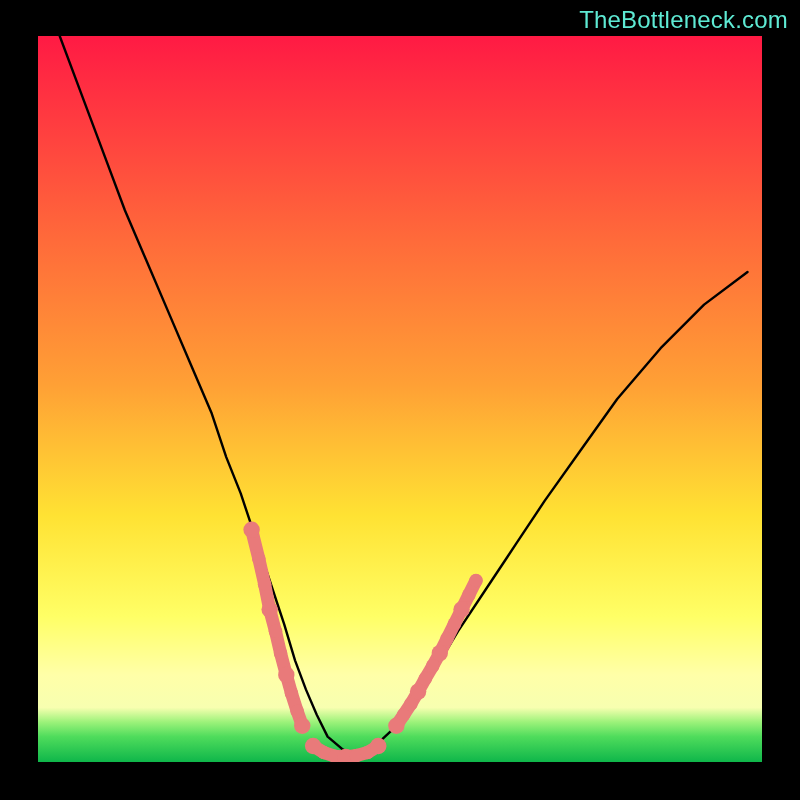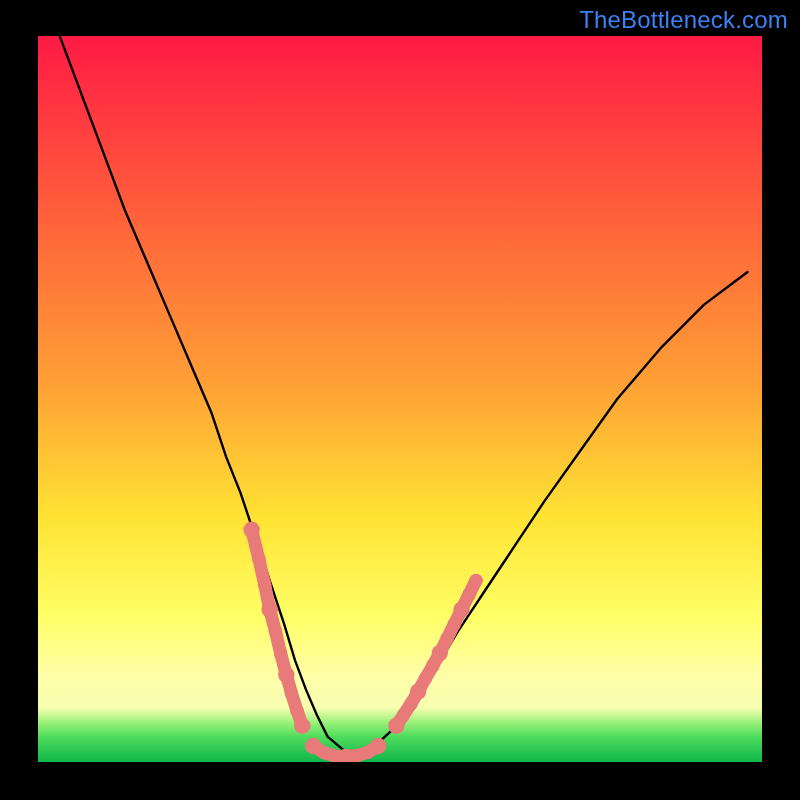--- a/index.html
+++ b/index.html
@@ -14,21 +14,21 @@
   .outer {
     position: relative;
     width: 800px;
     height: 800px;
     background: #000;
   }
   .watermark {
     position: absolute;
     top: 6px;
     right: 12px;
-    color: #3b82f6;
+    color: #5eead4;
     font-size: 24px;
     font-weight: 500;
     letter-spacing: 0.2px;
     z-index: 10;
     user-select: none;
   }
   .plot-frame {
     position: absolute;
     left: 38px;
     top: 36px;

